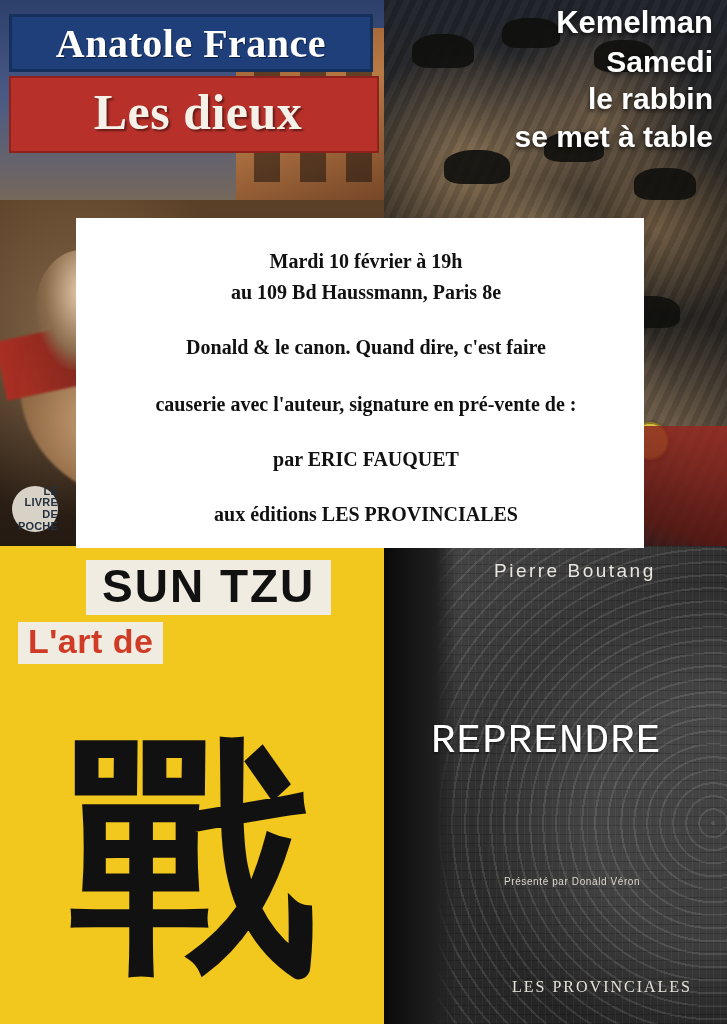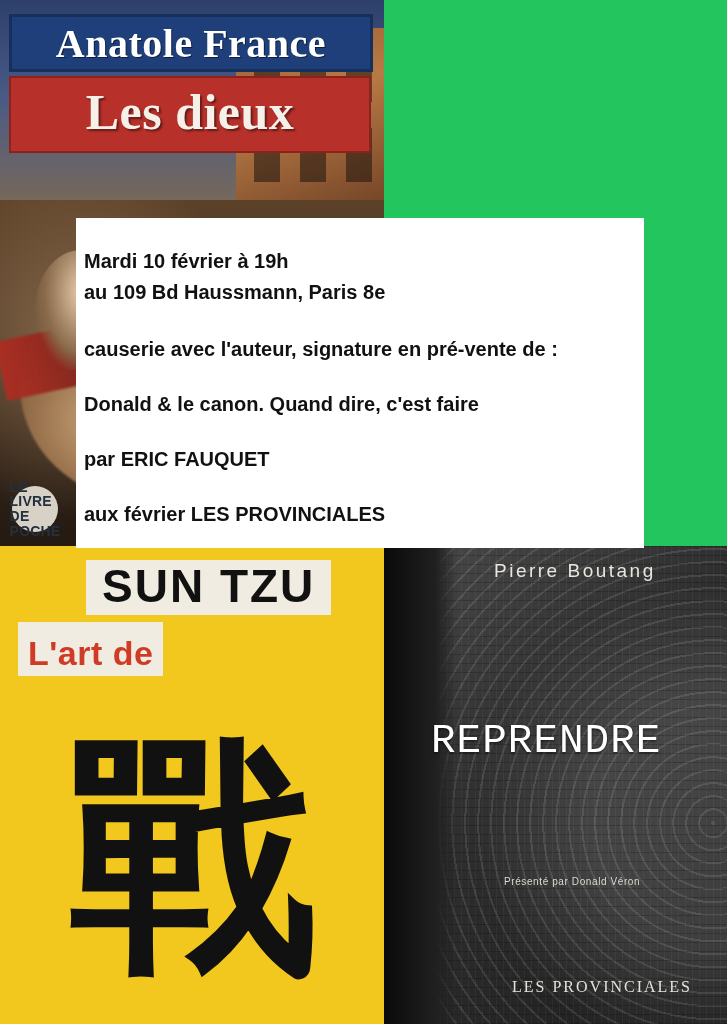--- a/index.html
+++ b/index.html
@@ -98,21 +98,21 @@
     letter-spacing: .5px;
     line-height: 1.05;
     text-shadow: 1px 1px 0 #0d1f41;
   }
   .tl-titlebox {
     position: absolute;
     left: 9px; top: 76px;
     width: 358px;
     background: #b7302a;
     border: 2px solid #8d221d;
-    padding: 8px 0 12px 0;
+    padding: 8px 0 12px 8px;
     text-align: center;
   }
   .tl-titlebox .t1,
   .tl-titlebox .t2 {
     color: #f5f0e8;
     font-family: "Liberation Serif", serif;
     font-weight: bold;
     font-size: 50px;
     line-height: 1.06;
     letter-spacing: .5px;
@@ -120,27 +120,27 @@
   }
   .tl-titlebox .t2 { font-size: 44px; }
   .lp-logo {
     position: absolute;
     left: 12px; bottom: 14px;
     width: 46px; height: 46px;
     border-radius: 50%;
     background: #d8d2c6;
     color: #23303f;
     font-family: "Liberation Sans", sans-serif;
-    font-size: 14px;
+    font-size: 11px;
     font-weight: bold;
     line-height: 1.05;
     display: flex;
     align-items: center;
     justify-content: center;
-    text-align: left;
+    text-align: right;
     letter-spacing: .2px;
   }
 
   
   .q-tr {
     background: #2a241c;
   }
   .tr-photo {
     position: absolute;
     inset: 0;
@@ -215,21 +215,21 @@
     color: #111;
     font-family: Liberation Sans, sans-serif;
     font-weight: bold;
     font-size: 46px;
     letter-spacing: 2px;
     line-height: 1;
   }
   .bl-sub1, .bl-sub2 {
     position: absolute;
     background: #f0ece2;
-    padding: 14px 10px 4px 10px;
+    padding: 2px 10px 4px 10px;
   }
   .bl-sub1 { left: 18px; top: 76px; }
   .bl-sub2 { left: 18px; top: 120px; }
   .bl-sub1 span, .bl-sub2 span {
     color: #cf3b24;
     font-family: "Liberation Sans", sans-serif;
     font-weight: bold;
     font-size: 34px;
     line-height: 1.05;
     letter-spacing: .5px;
@@ -311,23 +311,24 @@
 
   
   .notice {
     position: absolute;
     left: 76px;
     top: 218px;
     width: 568px;
     height: 330px;
     background: #ffffff;
     box-sizing: border-box;
-    padding: 28px 24px 20px 8px;
+    padding: 28px 24px 20px 36px;
+    text-align: center;
     color: #111;
-    font-family: Liberation Sans, sans-serif;
+    font-family: Liberation Serif, serif;
     font-weight: bold;
   }
   .notice .line {
     font-size: 20px;
     line-height: 1.55;
   }
   .notice .gap-a { margin-top: 26px; }
   .notice .gap-b { margin-top: 24px; }
   .notice .gap-c { margin-top: 24px; }
   .notice .gap-d { margin-top: 24px; }
@@ -349,20 +350,45 @@
       <div class="author">Anatole France</div>
     </div>
 
     <div class="tl-titlebox">
       <div class="t1">Les dieux</div>
     </div>
 
     <div class="lp-logo">LE LIVRE DE POCHE</div>
   </div>
 
+  <div class="quad q-tr">
+    <div class="tr-photo"></div>
+    <div class="tr-hats">
+      <i style="left:28px;  top:34px;  width:62px; height:34px;"></i>
+      <i style="left:118px; top:18px;  width:58px; height:30px;"></i>
+      <i style="left:210px; top:40px;  width:60px; height:32px;"></i>
+      <i style="left:60px;  top:150px; width:66px; height:34px;"></i>
+      <i style="left:160px; top:132px; width:60px; height:30px;"></i>
+      <i style="left:250px; top:168px; width:62px; height:32px;"></i>
+      <i style="left:20px;  top:268px; width:66px; height:34px;"></i>
+      <i style="left:130px; top:258px; width:62px; height:32px;"></i>
+      <i style="left:232px; top:296px; width:64px; height:32px;"></i>
+      <i style="left:70px;  top:392px; width:64px; height:32px;"></i>
+      <i style="left:190px; top:412px; width:62px; height:32px;"></i>
+    </div>
+    <div class="tr-badge"></div>
+    <div class="tr-red"></div>
+
+    <div class="tr-title">
+      <div class="l1">Kemelman</div>
+      <div>Samedi</div>
+      <div>le rabbin</div>
+      <div>se met à table</div>
+    </div>
+  </div>
 
   <div class="quad q-bl">
     <div class="bl-sun">
       <span>SUN TZU</span>
     </div>
     <div class="bl-sub1">
       <span>L'art de</span>
     </div>
     <div class="bl-glyph">戰</div>
   </div>
@@ -374,19 +400,19 @@
     <div class="br-title">
       <div>REPRENDRE</div>
     </div>
     <div class="br-present">Présenté par Donald Véron</div>
     <div class="br-pub">LES PROVINCIALES</div>
   </div>
 
   <div class="notice">
     <div class="line">Mardi 10 février à 19h</div>
     <div class="line">au 109 Bd Haussmann, Paris 8e</div>
+    <div class="line gap-b">Donald &amp; le canon. Quand dire, c'est faire</div>
     <div class="line gap-a">causerie avec l'auteur, signature en pré-vente de :</div>
-    <div class="line gap-b">Donald &amp; le canon. Quand dire, c'est faire</div>
     <div class="line gap-c">par ERIC FAUQUET</div>
-    <div class="line gap-d">aux février LES PROVINCIALES</div>
+    <div class="line gap-d">aux éditions LES PROVINCIALES</div>
   </div>
 
 </div>
 
 </body></html>

